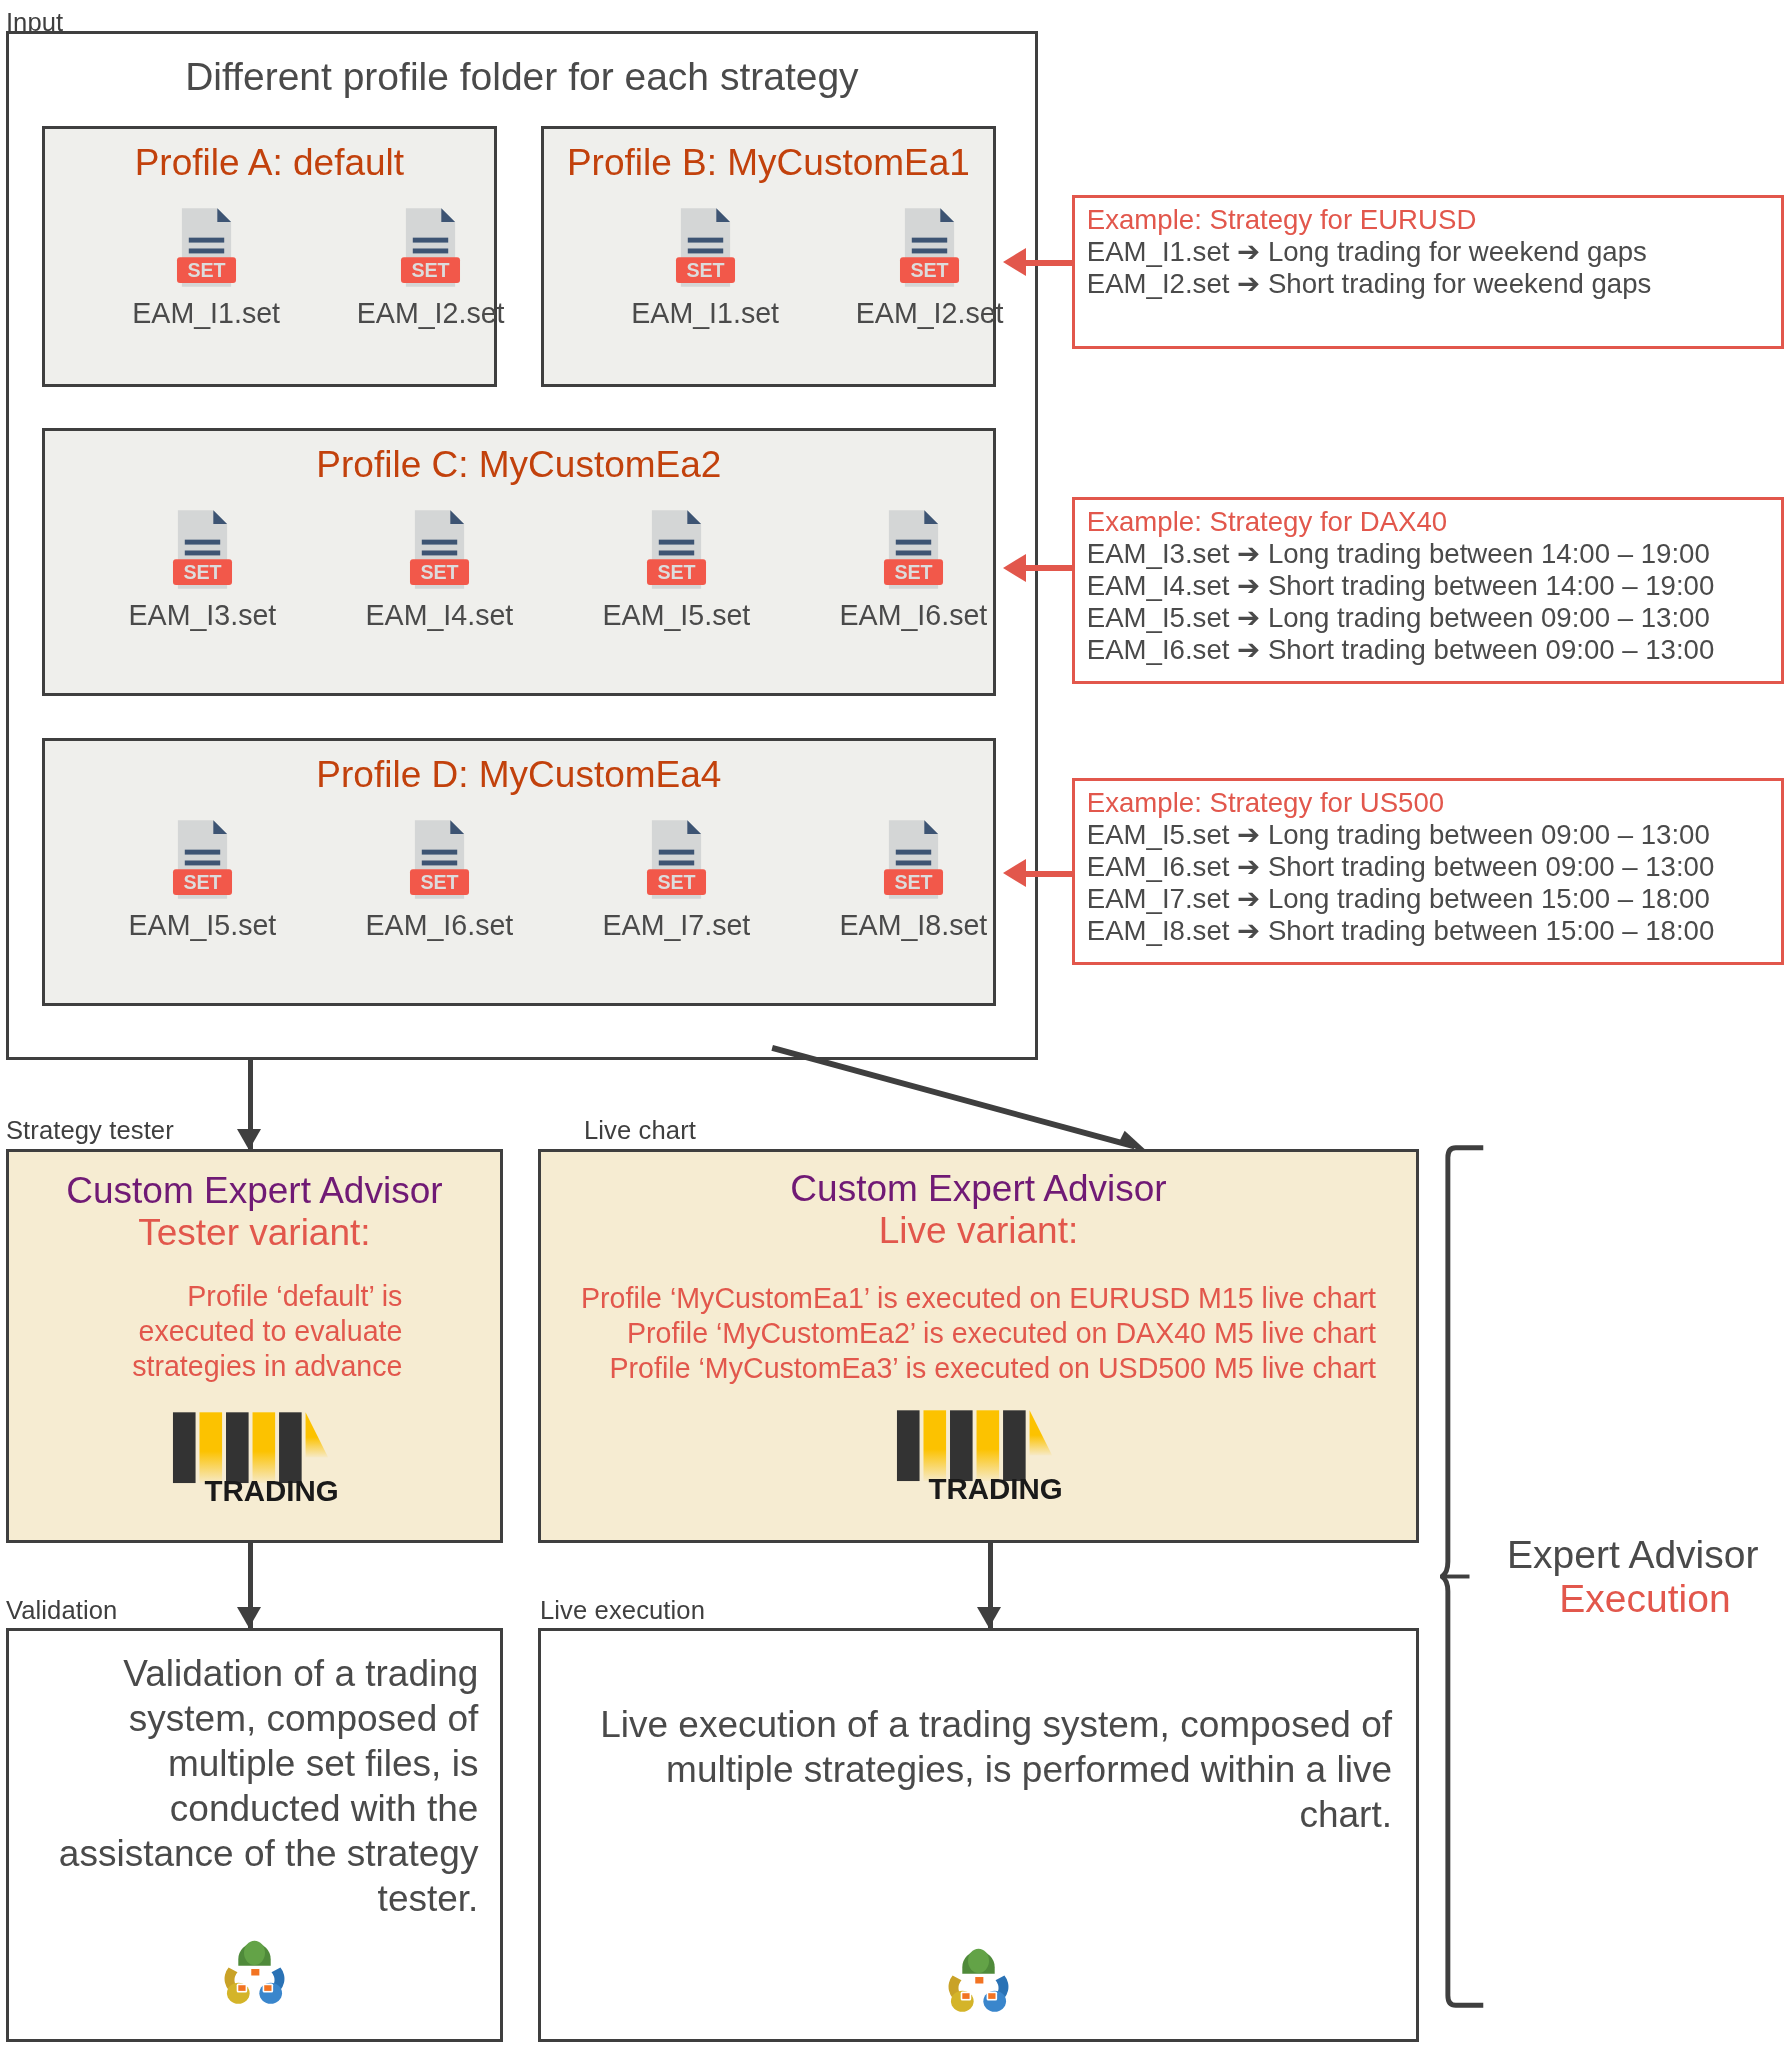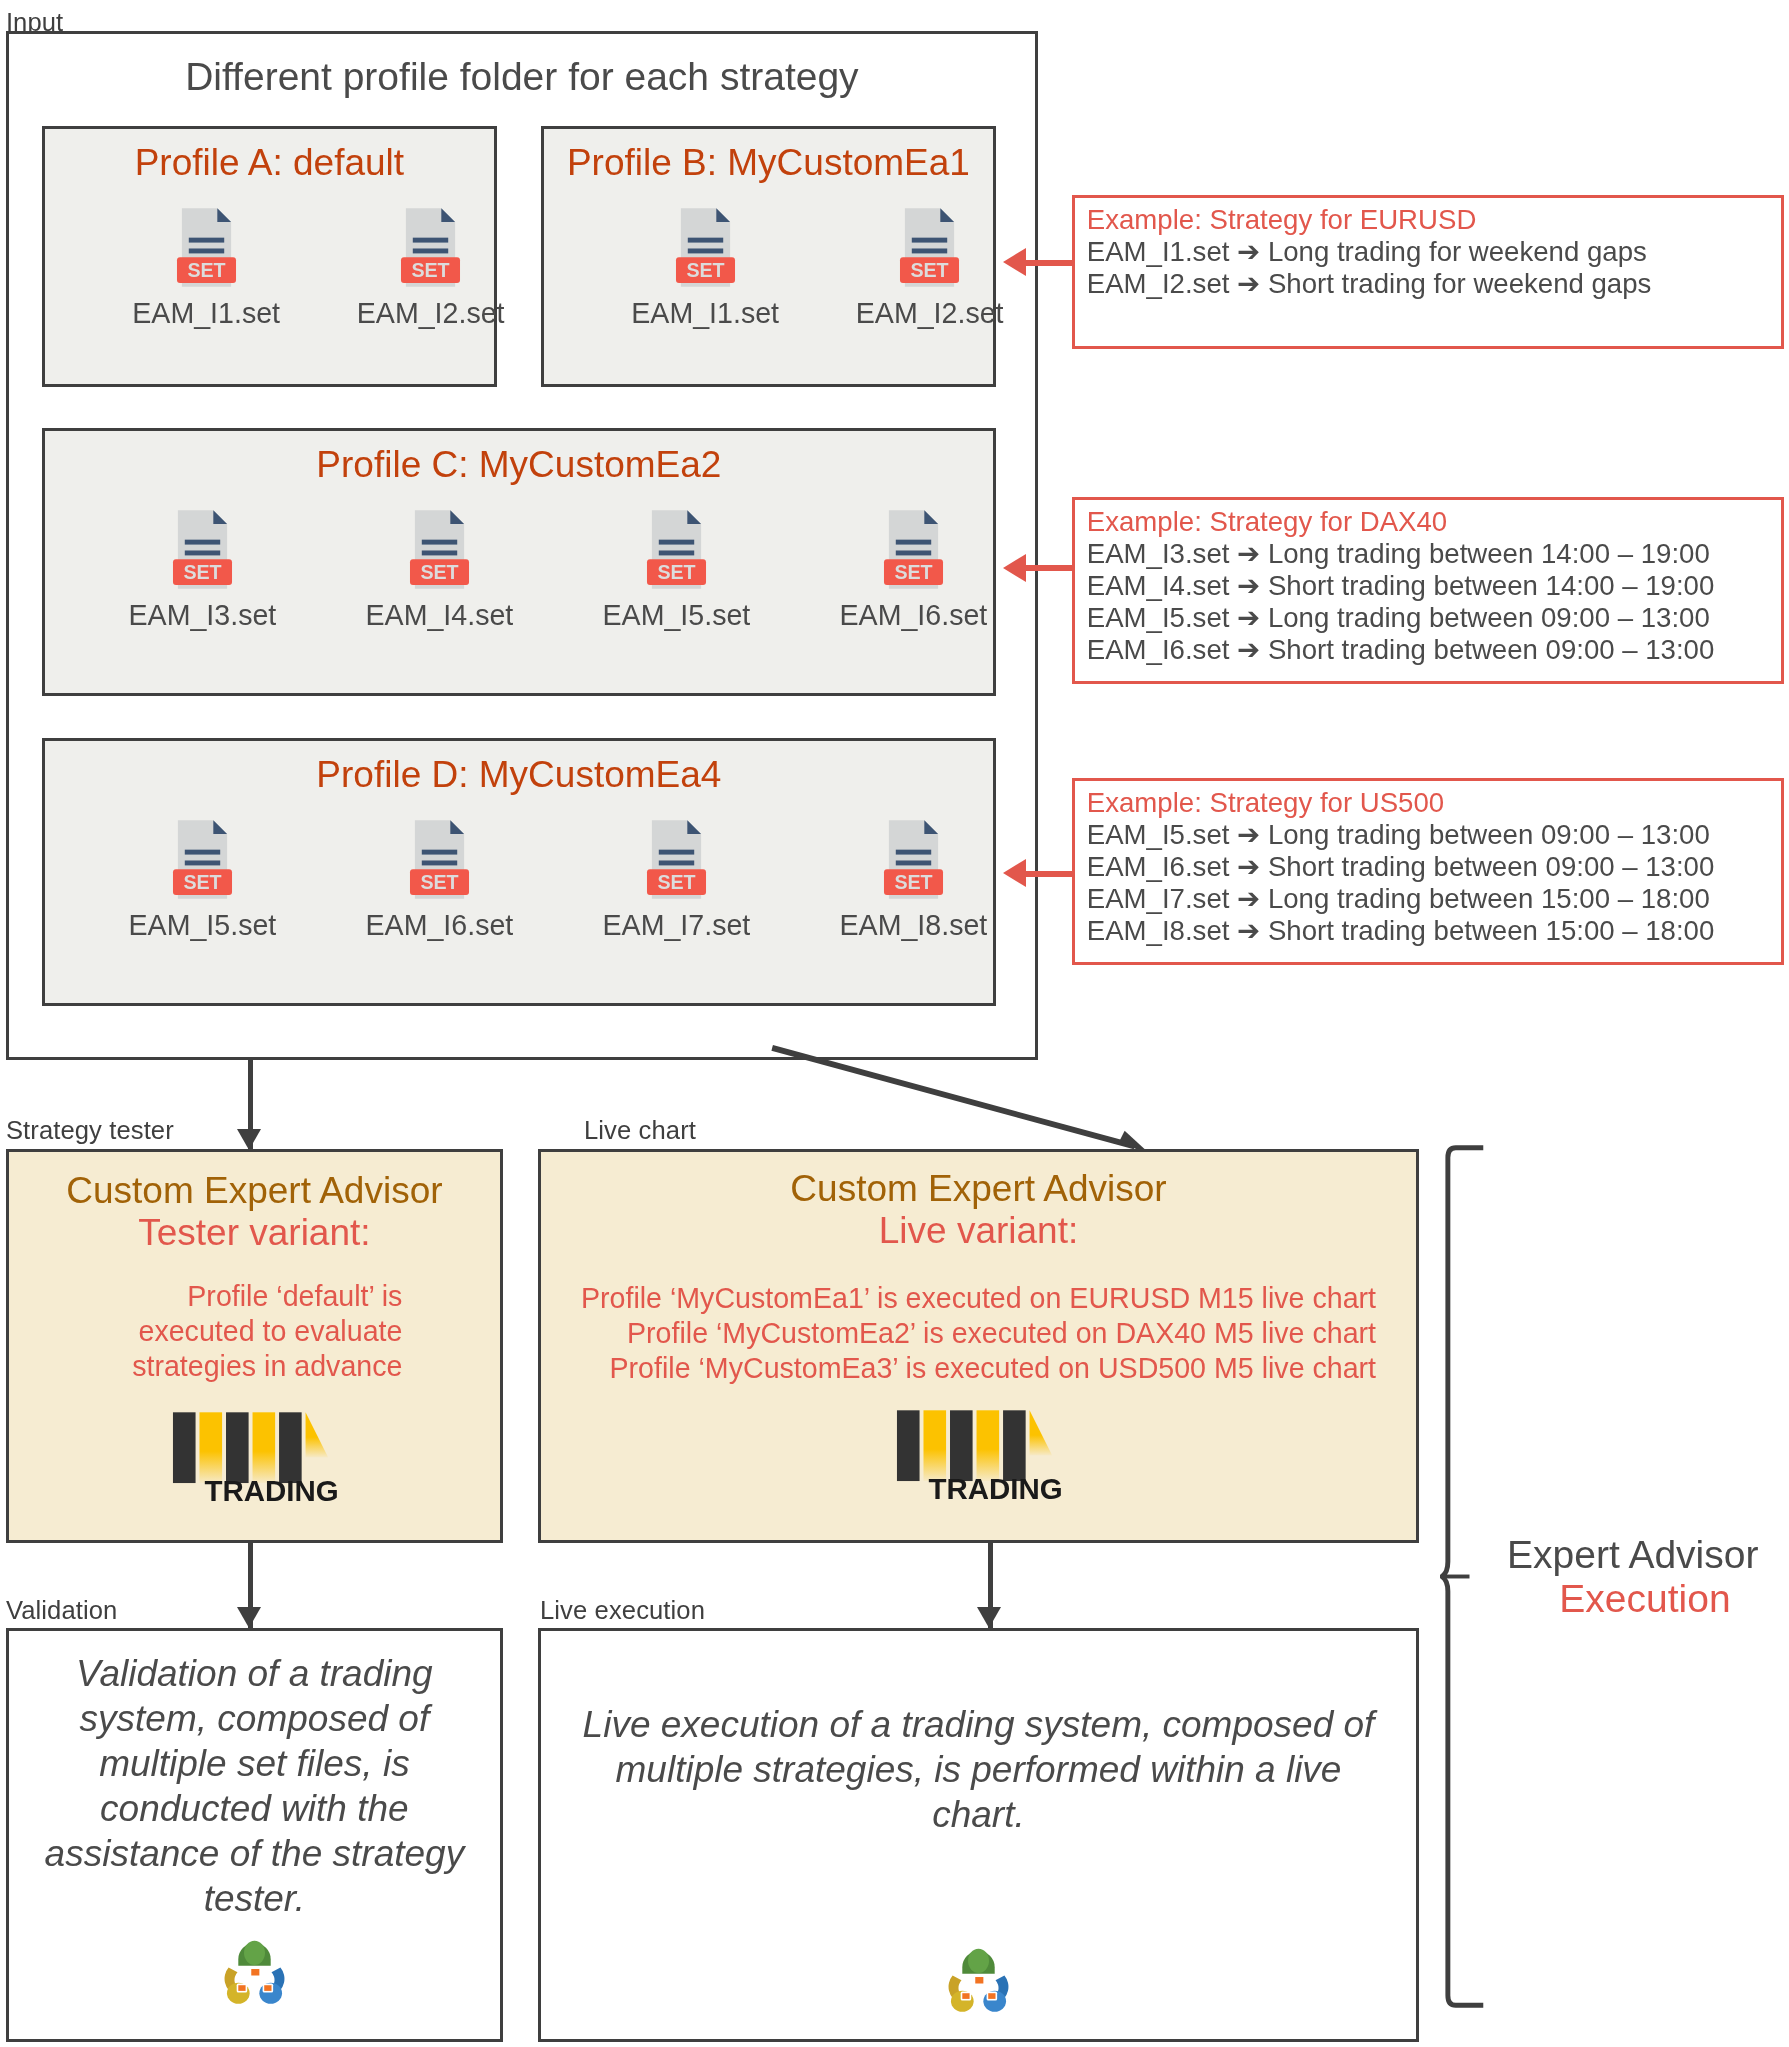--- a/index.html
+++ b/index.html
@@ -60,32 +60,32 @@
   .red-arrow-head{
     width:0;height:0;border-top:14.8px solid transparent;
     border-bottom:14.8px solid transparent;border-right:23.6px solid #e2574c;
   }
 
   
   .ea-box{
     border:3px solid #3f3f3f;background:#f6ecd2;
     display:flex;flex-direction:column;align-items:center;
   }
-  .ea-title{font-size:37px;color:#a16207;text-align:right;}
+  .ea-title{font-size:37px;color:#701a75;text-align:right;}
   .ea-variant{font-size:37px;color:#e2574c;text-align:center;}
   .ea-desc{
     font-size:28.6px;color:#e2574c;text-align:right;line-height:1.22;
   }
 
   
   .out-box{
     border:3px solid #3f3f3f;background:#ffffff;
     display:flex;flex-direction:column;align-items:center;
   }
-  .out-text{font-size:37px;color:#4a4a4a;text-align:center;line-height:1.22;font-style:italic;}
+  .out-text{font-size:37px;color:#4a4a4a;text-align:right;line-height:1.22;}
 
   
   .arrow-line{background:#3f3f3f;}
   .arrow-head-down{
     width:0;height:0;border-left:12.8px solid transparent;
     border-right:12.8px solid transparent;border-top:21.7px solid #3f3f3f;
   }
 
   
   .bracket-label-1{font-size:39px;color:#4a4a4a;text-align:left;white-space:nowrap;}

